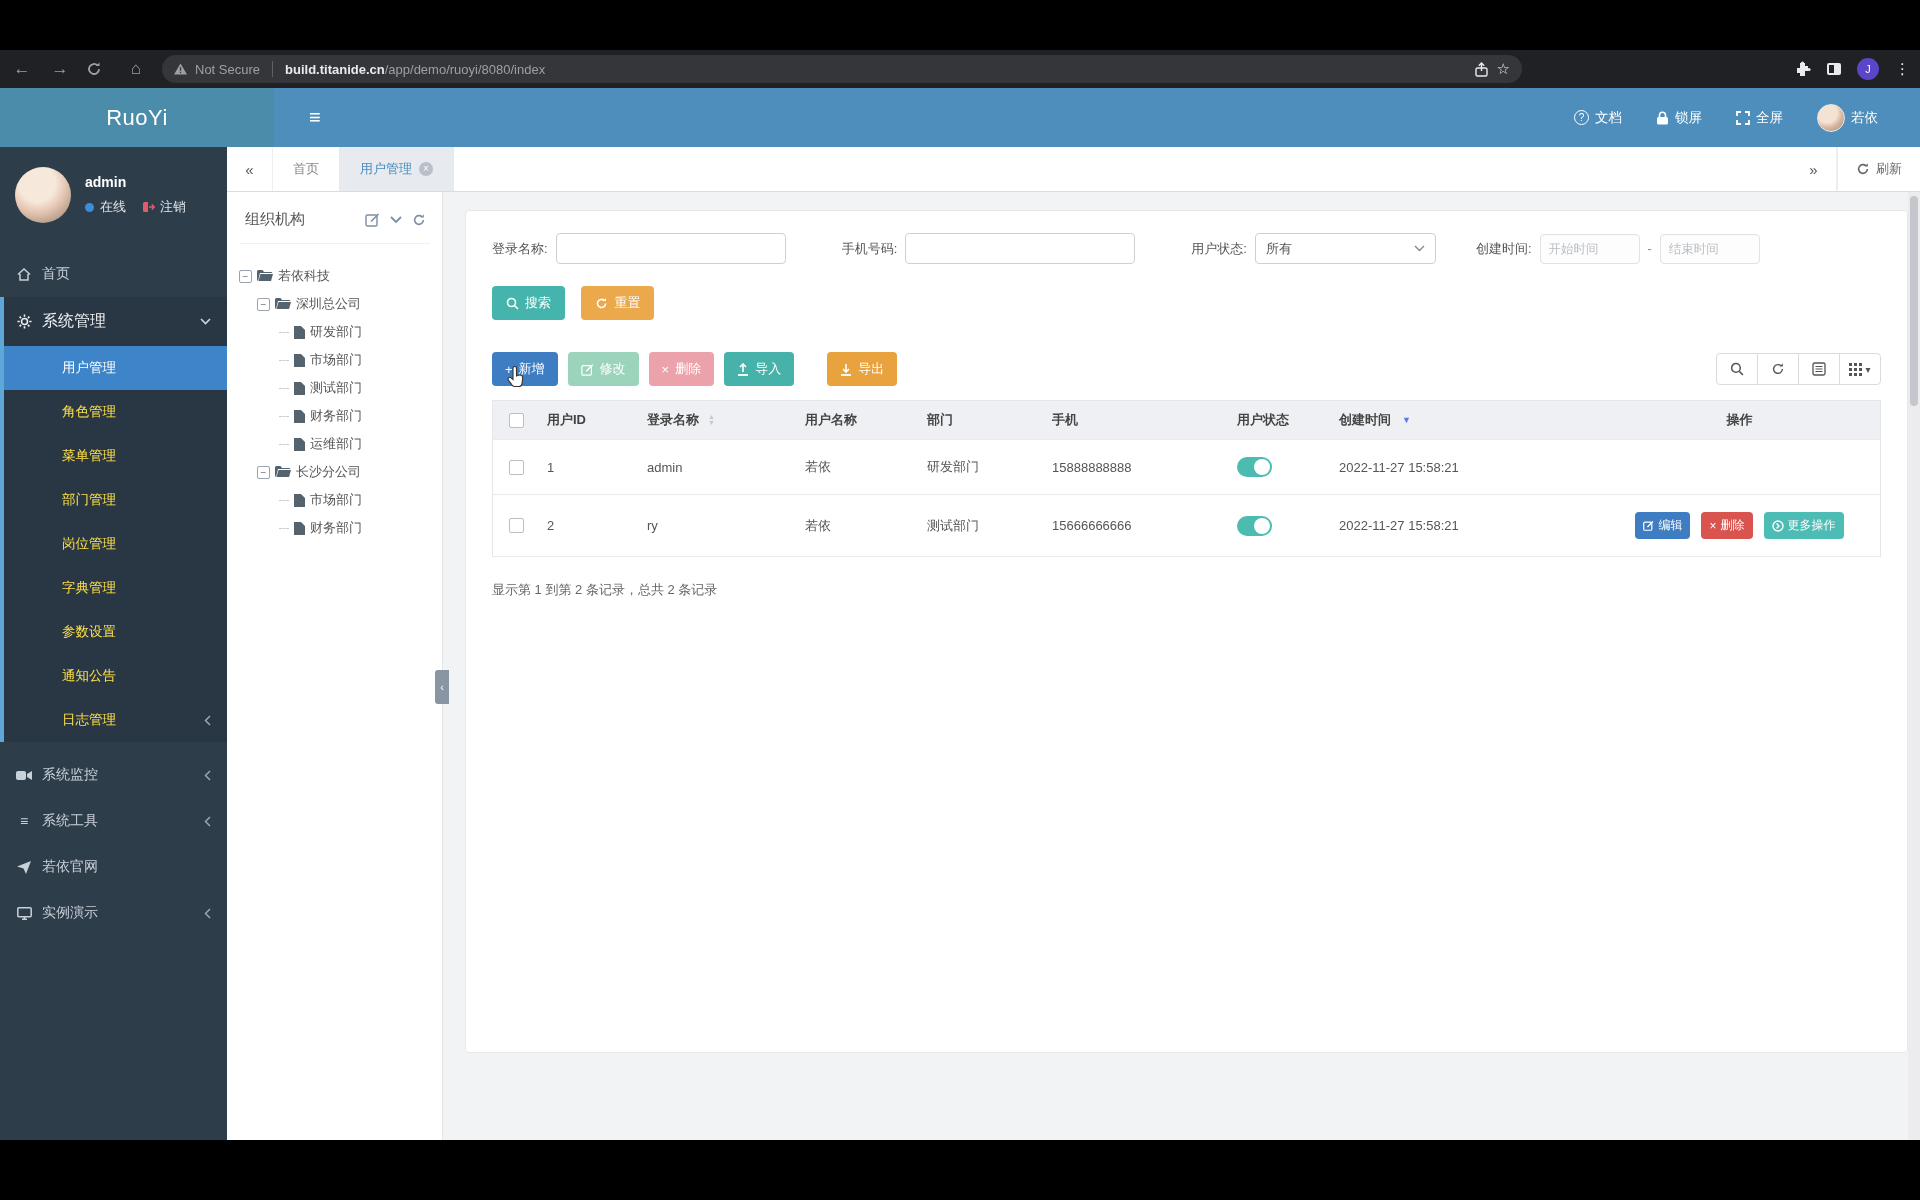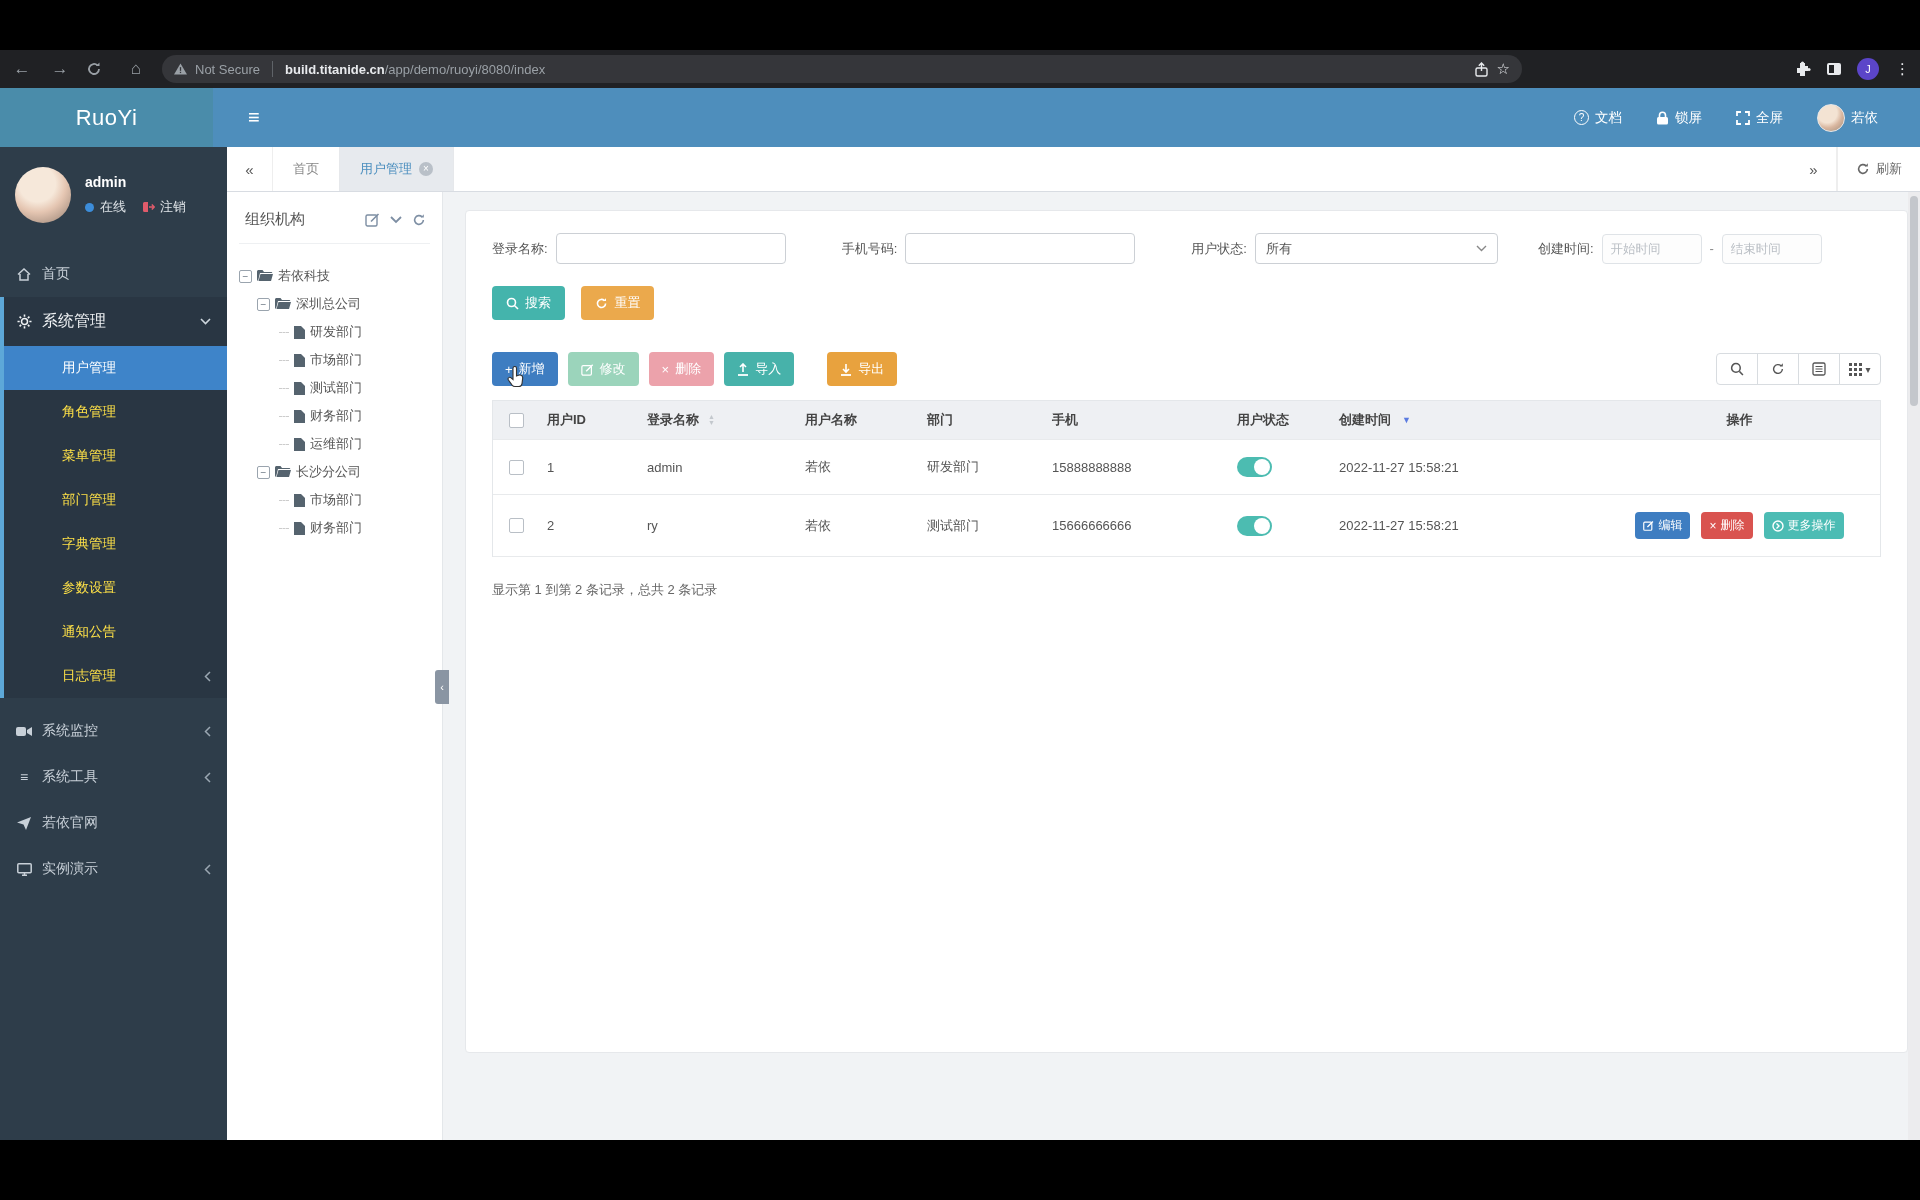--- a/index.html
+++ b/index.html
@@ -16,21 +16,21 @@
   .omnibox .path { color:#9aa0a6; }
   .omnibox .spacer { flex:1; }
   .chrome-right { display:flex; align-items:center; gap:16px; margin-left:auto; }
   .chrome-ic { color:#e8eaed; font-size:15px; }
   .panel-ic { width:14px; height:12px; border:2px solid #e8eaed; border-radius:2px; position:relative; }
   .panel-ic::after { content:""; position:absolute; right:0; top:0; width:5px; height:100%; background:#e8eaed; }
   .avatar-j { width:22px; height:22px; border-radius:50%; background:#5b45c9; color:#fff; font-size:11px; display:flex; align-items:center; justify-content:center; }
 
   
   .app-header { position:absolute; top:88px; left:0; width:1920px; height:59px; background:#4e8ebc; display:flex; align-items:center; }
-  .logo { width:213px; height:59px; background:#4a8caa; color:#fff; font-size:22px; display:flex; align-items:center; justify-content:center; letter-spacing:.5px; }
+  .logo { width:274px; height:59px; background:#4a8caa; color:#fff; font-size:22px; display:flex; align-items:center; justify-content:center; letter-spacing:.5px; }
   .hamb { color:#fff; font-size:20px; margin-left:35px; cursor:pointer; }
   .hdr-right { margin-left:auto; display:flex; align-items:center; gap:34px; padding-right:42px; color:#fff; font-size:13.5px; }
   .hdr-item { display:flex; align-items:center; gap:6px; cursor:pointer; }
   .qmark { width:15px; height:15px; border:1.5px solid #fff; border-radius:50%; font-size:10px; display:flex; align-items:center; justify-content:center; }
   .hdr-avatar { width:28px; height:28px; border-radius:50%; background:radial-gradient(circle at 35% 30%, #f3e3d3 0 40%, #d9b7a0 60%, #9c8876 100%); border:1px solid #e8e8e8; }
 
   
   .app-body { position:absolute; top:147px; left:0; width:1920px; height:993px; display:flex; }
   .sidebar { width:227px; background:#2e3d4a; color:#c8d0d8; flex-shrink:0; }
   .right-col { flex:1; display:flex; flex-direction:column; min-width:0; }
@@ -80,21 +80,21 @@
 
   .main { flex:1; background:#f1f3f5; min-width:0; padding:18px 12px 0 22px; }
   .scrollstrip { position:absolute; right:0; top:0; bottom:0; width:12px; background:#ececee; }
   .scrollthumb { position:absolute; right:2px; top:4px; width:8px; height:210px; border-radius:4px; background:#c4c7cc; }
   .card { background:#fff; border:1px solid #e6e8eb; border-radius:4px; height:843px; padding:22px 26px; position:relative; }
 
   
   .search-row { display:flex; align-items:center; font-size:13px; color:#555; }
   .s-label { margin-right:8px; }
   .s-input { width:230px; height:31px; border:1px solid #ccd0d5; border-radius:4px; margin-right:56px; background:#fff; padding:0 8px; font-size:13px; }
-  .s-select { width:243px; height:31px; border:1px solid #ccd0d5; border-radius:4px; margin-right:40px; display:flex; align-items:center; padding:0 10px; color:#555; cursor:pointer; }
+  .s-select { width:181px; height:31px; border:1px solid #ccd0d5; border-radius:4px; margin-right:40px; display:flex; align-items:center; padding:0 10px; color:#555; cursor:pointer; }
   .s-select .grow { flex:1; }
   .s-date { width:100px; height:30px; border:1px solid #dfe3e7; border-radius:4px; background:#fdfdfd; padding:0 8px; font-size:12.5px; }
   .s-date::placeholder { color:#b9bec4; }
   .dash { margin:0 8px; color:#888; }
   .btn { display:inline-flex; align-items:center; gap:6px; border:none; border-radius:4px; color:#fff; font-size:13px; padding:8px 14px; cursor:pointer; font-family:inherit; }
   .btn-search { background:#44b4ac; margin-top:22px;text-align:right; }
   .btn-reset  { background:#eba94c; margin-top:22px; margin-left:12px; }
 
   
   .toolbar { display:flex; align-items:center; margin-top:32px; }
@@ -252,20 +252,23 @@
               <span class="grow">用户管理</span>
             </li>
           <li>
               <span class="grow">角色管理</span>
             </li>
           <li>
               <span class="grow">菜单管理</span>
             </li>
           <li>
               <span class="grow">部门管理</span>
+            </li>
+          <li>
+              <span class="grow">岗位管理</span>
             </li>
           <li>
               <span class="grow">字典管理</span>
             </li>
           <li>
               <span class="grow">参数设置</span>
             </li>
           <li>
               <span class="grow">通知公告</span>
             </li>

